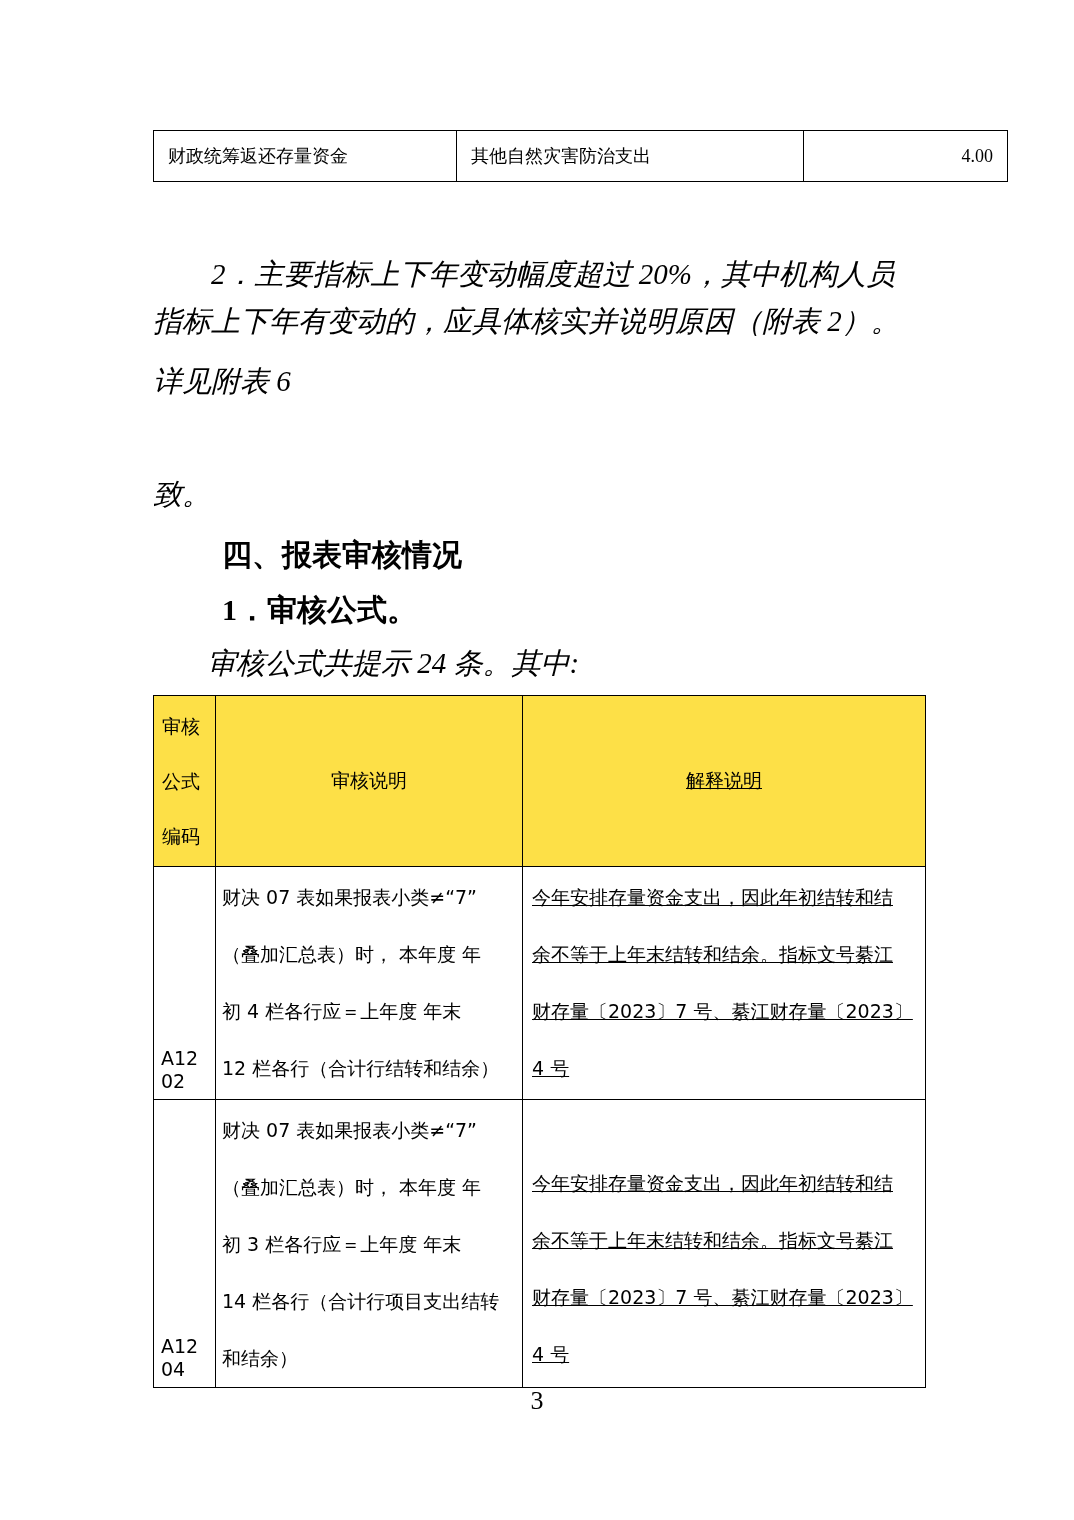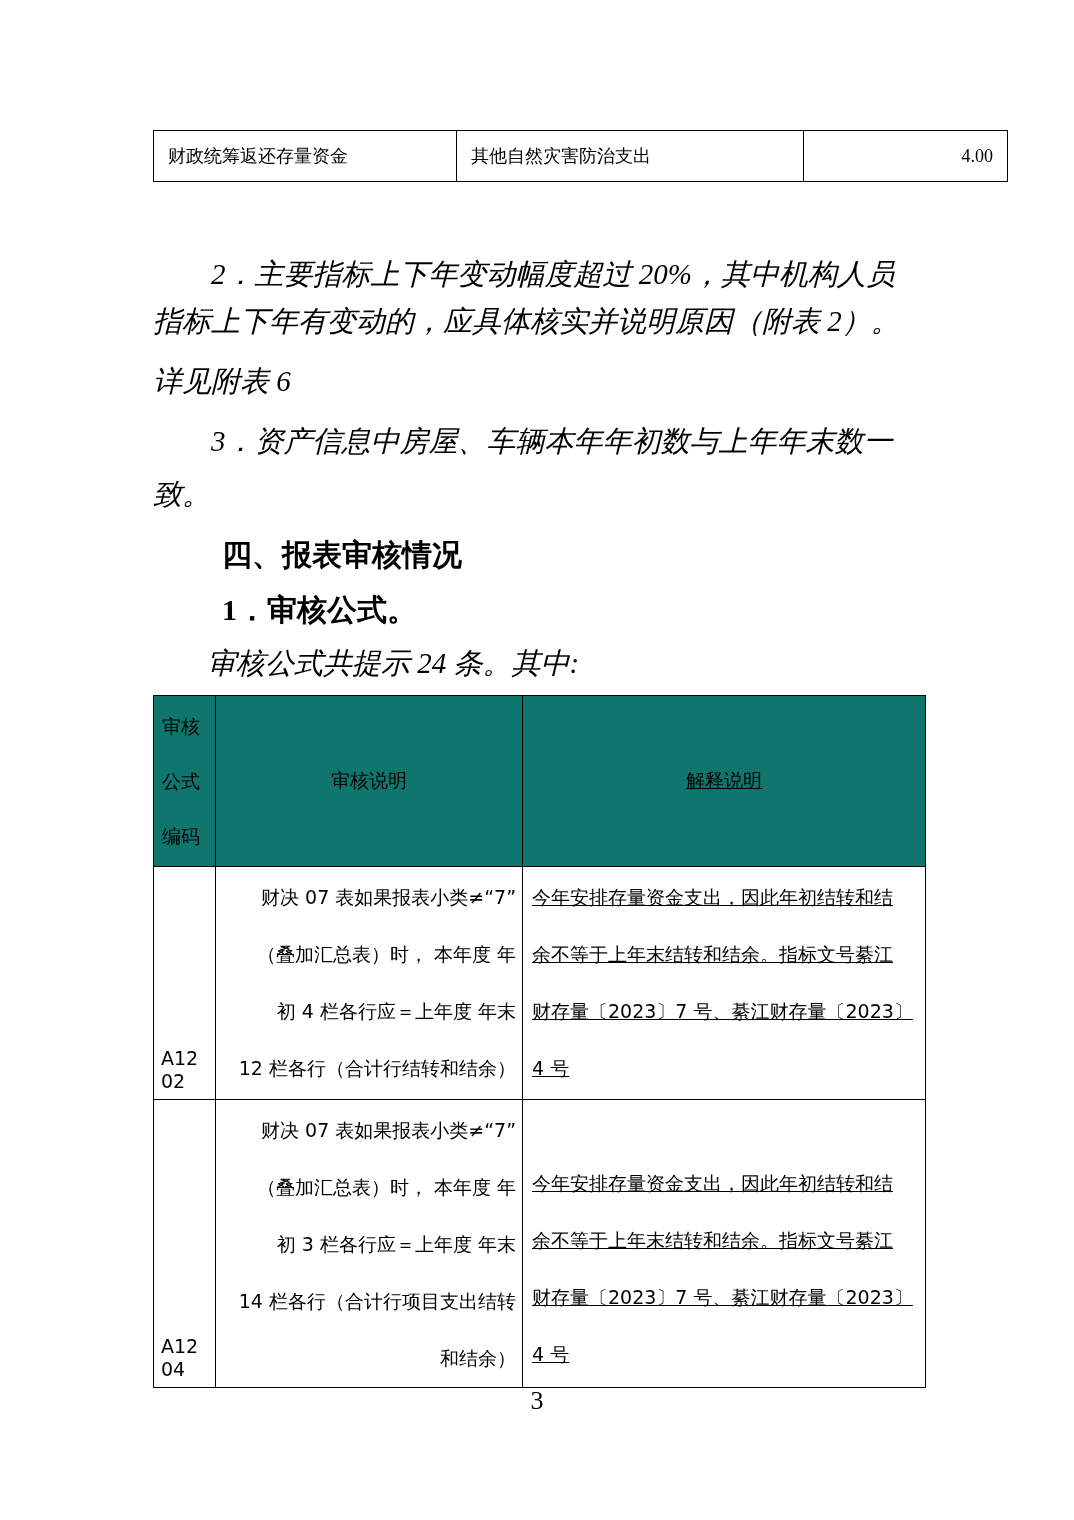--- a/index.html
+++ b/index.html
@@ -74,34 +74,34 @@
   }
   .audit-table td {
     border: 1.5px solid #000;
     padding: 0;
     overflow: hidden;
   }
   .audit-table .col-code { width: 61px; }
   .audit-table .col-desc { width: 306px; }
   .audit-table .col-explain { width: 402px; text-decoration: underline; }
 
-  .audit-table tr.hdr td { background: #0f766e; height: 170px; }
+  .audit-table tr.hdr td { background: #fde047; height: 170px; }
   .hdr-code-cell { vertical-align: middle; }
   .hdr-code-cell .hline { line-height: 55px; padding-left: 8px; }
   .hdr-label { text-align: center; vertical-align: middle; font-weight: normal; }
 
   tr.r1 td { height: 232px; }
   tr.r2 td { height: 275px; }
 
   .code-cell { vertical-align: bottom; }
   .code-cell .cline { line-height: 23px; padding-left: 7px; }
   .code-pad { padding-bottom: 6px; }
 
   .desc-cell { vertical-align: top; }
-  .desc-cell .dline { line-height: 57px; padding: 0 6px; white-space: nowrap; text-align: right; }
+  .desc-cell .dline { line-height: 57px; padding: 0 6px; white-space: nowrap; }
   .desc-top-pad { padding-top: 2px !important; }
 
   .explain-cell-top { vertical-align: top; }
   .explain-cell-top .eline,
   .explain-cell-bottom .eline { line-height: 57px; padding: 0 9px; white-space: nowrap; }
   .explain-cell-top .pad { padding-top: 2px !important; }
   .explain-cell-bottom { vertical-align: bottom; }
   .explain-cell-bottom .bpad { padding-bottom: 4px; }
 
   
@@ -126,21 +126,20 @@
         <td class="c2">其他自然灾害防治支出</td>
         <td class="c3">4.00</td>
       </tr>
     </tbody>
   </table>
 
   <div class="tline indent" style="top:255px">2．主要指标上下年变动幅度超过 20%，其中机构人员</div>
   <div class="tline" style="top:302px">指标上下年有变动的，应具体核实并说明原因（附表 2）。</div>
   <div class="tline" style="top:362px">详见附表 6</div>
 
-  <div class="tline indent" style="top:422px">3．资产信息中房屋、车辆本年年初数与上年年末数一</div>
   <div class="tline" style="top:475px">致。</div>
 
   <div class="h-sect" style="top:535px">四、报表审核情况</div>
   <div class="h-sub" style="top:590px">1．审核公式。</div>
 
   <div class="tline" style="top:644px; left:207px">审核公式共提示 24 条。其中:</div>
 
   <table class="audit-table">
     <tbody>
       <tr class="hdr">

